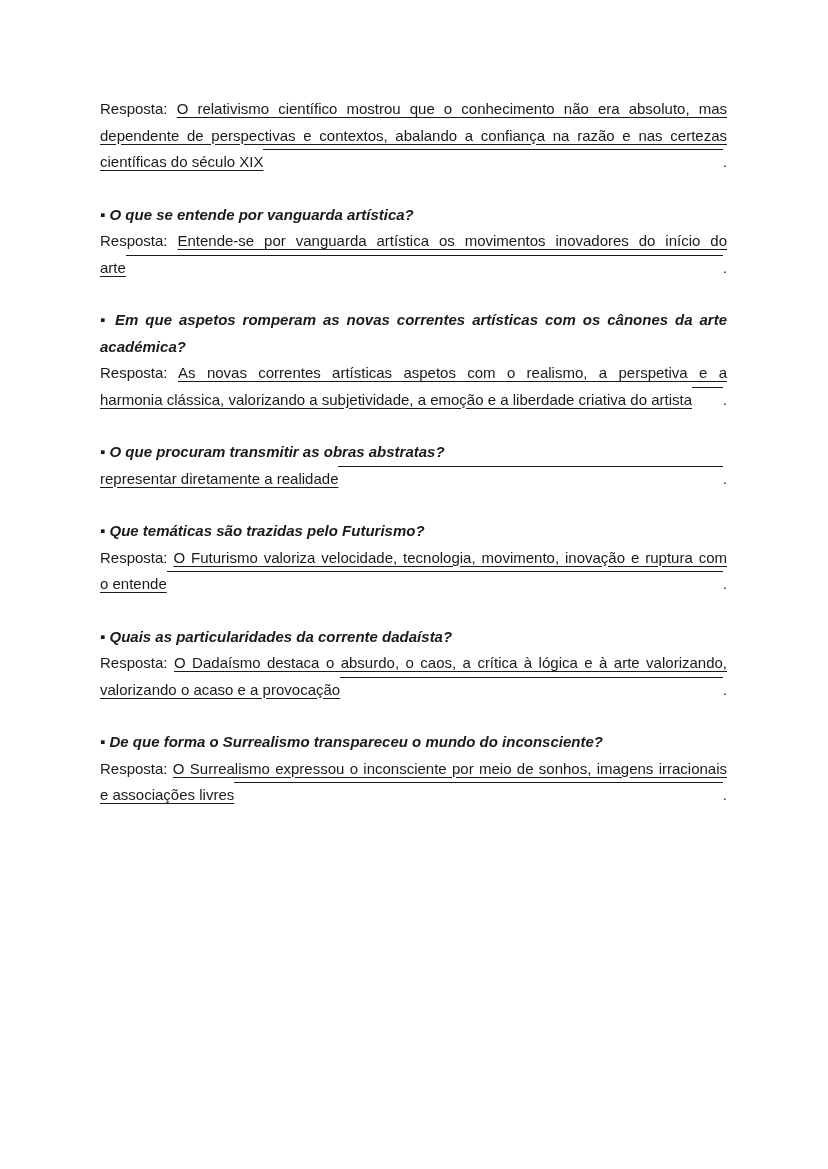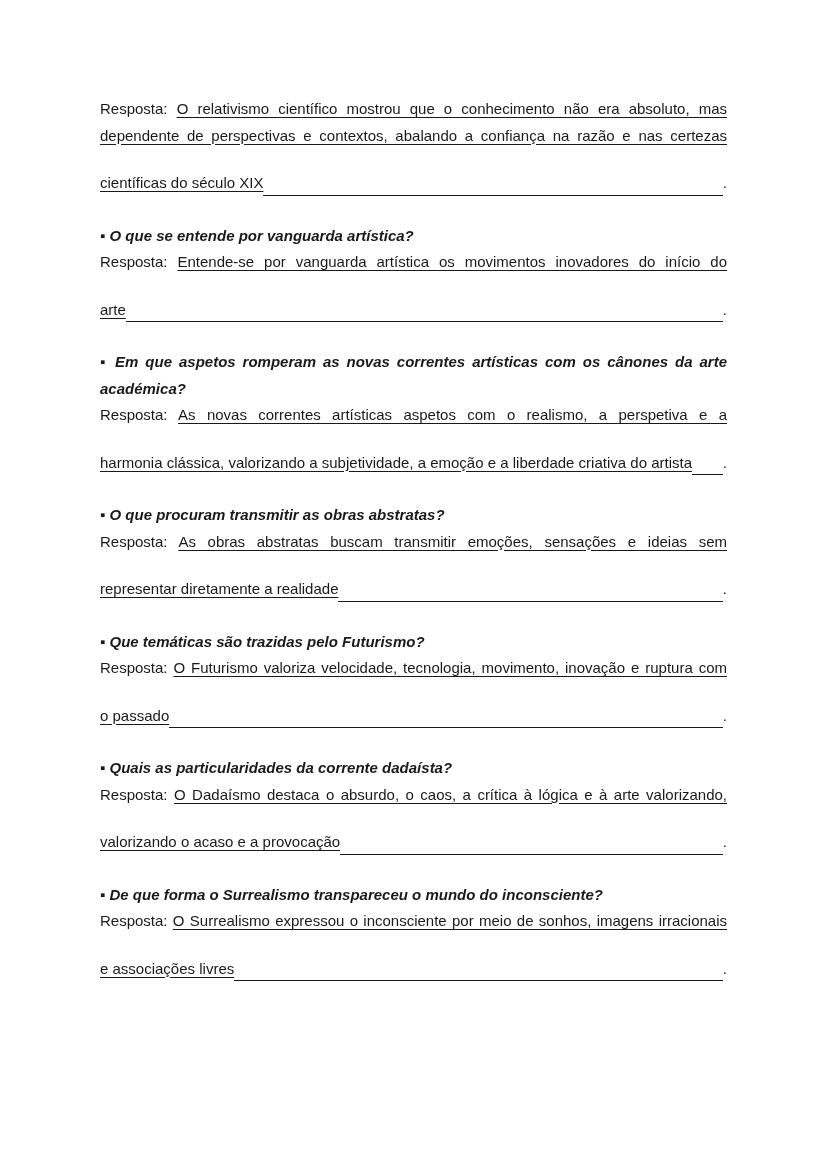--- a/index.html
+++ b/index.html
@@ -7,21 +7,21 @@
     .page {
       position: absolute; left: 100px; top: 96px; width: 627px;
       font-family: "Liberation Sans", sans-serif;
       font-size: 15px; color: #1a1a1a; line-height: 26.5px;
     }
     .block { margin-bottom: 26px; }
     .question { font-weight: bold; text-align: justify; text-align-last: left; font-style: italic; }
     .label { }
     .ans-text { text-decoration: underline; text-underline-offset: 3px; margin-top: 30px; }
     .bullet { font-weight: bold; }
-    .row { display: flex; align-items: flex-end; white-space: nowrap; margin-top: 21px; }
+    .row { display: flex; align-items: flex-start; white-space: nowrap; }
     .row .grow { flex: 1; border-bottom: 1px solid #1a1a1a; margin-bottom: 0; height: 1px; transform: translateY(-1px); }
     .row .u { text-decoration: underline; text-underline-offset: 3px; }
     .just { text-align: justify; text-align-last: justify; display: block; }
   </style>
 </head>
 <body>
 
 <div class="page" id="page">
     <div class="block">
       <div class="just"><span class="label">Resposta:</span> <span class="ans-text">O relativismo científico mostrou que o conhecimento não era absoluto, mas</span></div>
@@ -45,32 +45,31 @@
       <div class="question"><span class="bullet">▪</span> <span>Em que aspetos romperam as novas correntes artísticas com os cânones da arte académica?</span></div>
       <div class="just"><span class="label">Resposta:</span> <span class="ans-text"> As novas correntes artísticas aspetos com o realismo, a perspetiva e a</span></div>
       <div class="row">
         <span class="u">harmonia clássica, valorizando a subjetividade, a emoção e a liberdade criativa do artista</span>
         <span class="grow"></span>
         <span>.</span>
       </div>
     </div>
     <div class="block">
       <div class="question"><span class="bullet">▪</span> <span>O que procuram transmitir as obras abstratas?</span></div>
-      <div class="just"><span class="label">Resposta:</span> <span class="ans-text">As obras abstratas buscam transmitir emoções, sensações e ideias sem</span></div>
       <div class="row">
         <span class="u">representar diretamente a realidade</span>
         <span class="grow"></span>
         <span>.</span>
       </div>
     </div>
     <div class="block">
       <div class="question"><span class="bullet">▪</span> <span>Que temáticas são trazidas pelo Futurismo?</span></div>
       <div class="just"><span class="label">Resposta:</span> <span class="ans-text"> O Futurismo valoriza velocidade, tecnologia, movimento, inovação e ruptura com</span></div>
       <div class="row">
-        <span class="u">o passado</span>
+        <span class="u">o entende</span>
         <span class="grow"></span>
         <span>.</span>
       </div>
     </div>
     <div class="block">
       <div class="question"><span class="bullet">▪</span> <span>Quais as particularidades da corrente dadaísta?</span></div>
       <div class="just"><span class="label">Resposta:</span> <span class="ans-text">O Dadaísmo destaca o absurdo, o caos, a crítica à lógica e à arte valorizando,</span></div>
       <div class="row">
         <span class="u">valorizando o acaso e a provocação</span>
         <span class="grow"></span>

